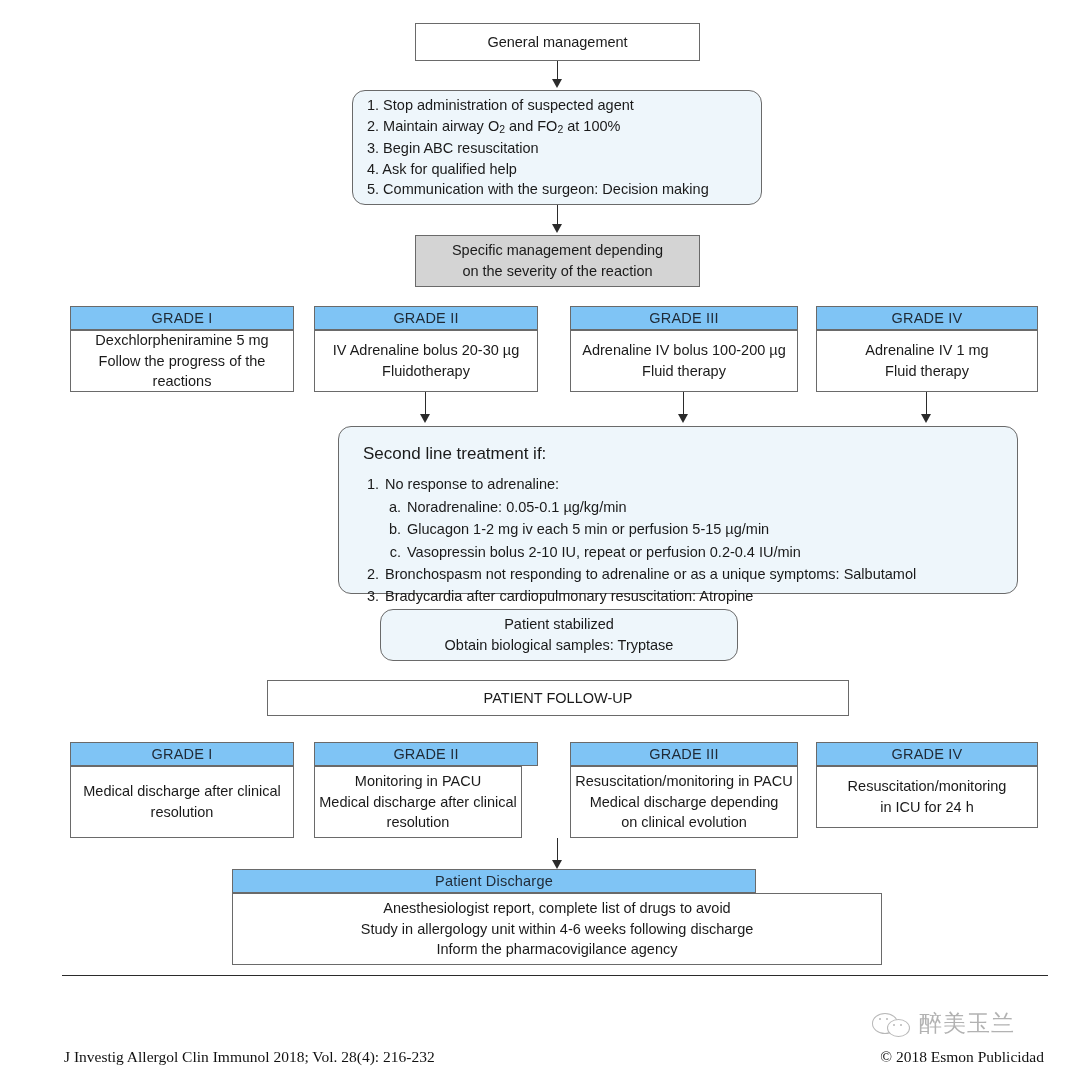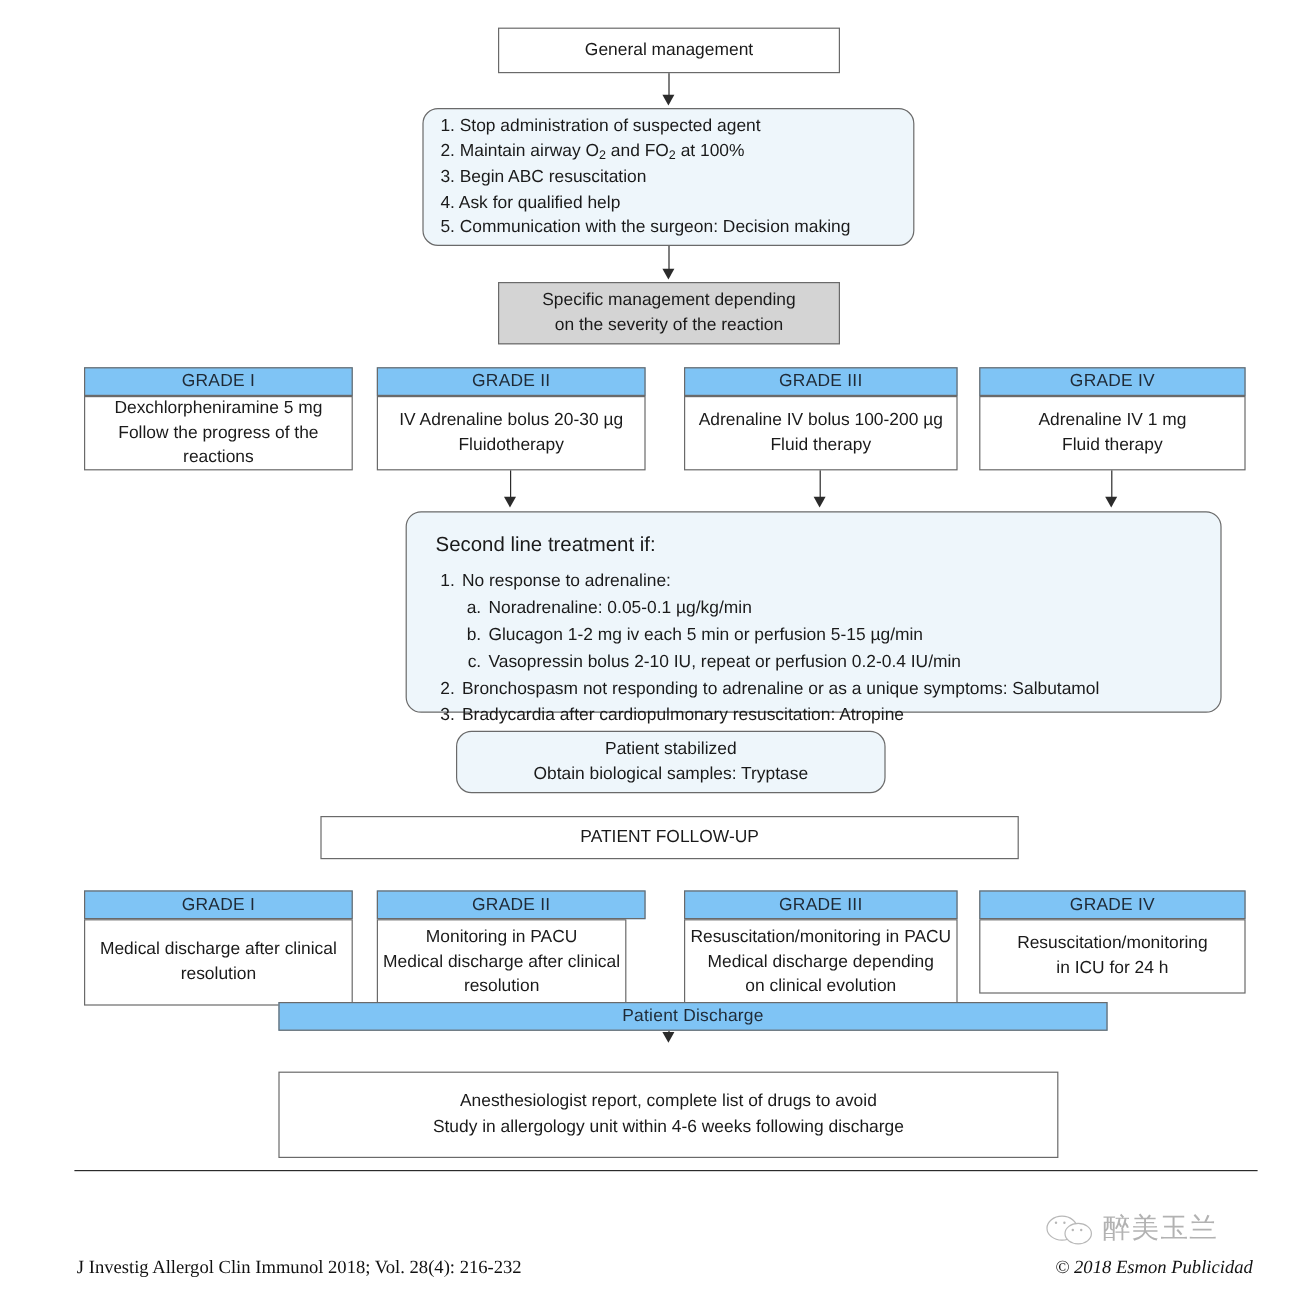--- a/index.html
+++ b/index.html
@@ -103,21 +103,21 @@
   }
   .caption b { font-weight: bold; }
   .footer {
     position: absolute;
     top: 1048px;
     font-family: "Liberation Serif", serif;
     font-size: 15.5px;
     color: #111;
   }
   .footer.left { left: 64px; }
-  .footer.right { right: 36px; font-style: italic; }
+  .footer.right { right: 36px; }
   .watermark {
     position: absolute;
     left: 872px; top: 1008px;
     display: flex;
     align-items: center;
     gap: 7px;
     opacity: .42;
   }
   .wechat-mark {
     position: relative;
@@ -290,26 +290,27 @@
     <span>GRADE IV</span>
   </div>
   <div class="box" style="left:816px; top:766px; width:222px; height:62px;">
     <div>Resuscitation/monitoring</div>
     <div>in ICU for 24 h</div>
   </div>
 
   <div class="line vline" style="left:557px; top:838px; width:1px; height:25px;"></div>
   <div class="arrowhead" style="left:552px; top:860px;"></div>
 
-  <div class="hdr" style="left:232px; top:835px; width:691px; height:24px;">
+  <div class="hdr" style="left:232px; top:869px; width:524px; height:24px;">
     <span>Patient Discharge</span>
   </div>
   <div class="box" style="left:232px; top:893px; width:650px; height:72px;">
     <div>Anesthesiologist report, complete list of drugs to avoid</div>
     <div>Study in allergology unit within 4-6 weeks following discharge</div>
+    <div>Inform the pharmacovigilance agency</div>
   </div>
 
   <div class="caption-rule"></div>
 
   <div class="watermark">
     <span class="wechat-mark">
       <span class="bub1"></span>
       <span class="bub2"></span>
       <i style="left:7px; top:7px;"></i>
       <i style="left:14px; top:7px;"></i>

